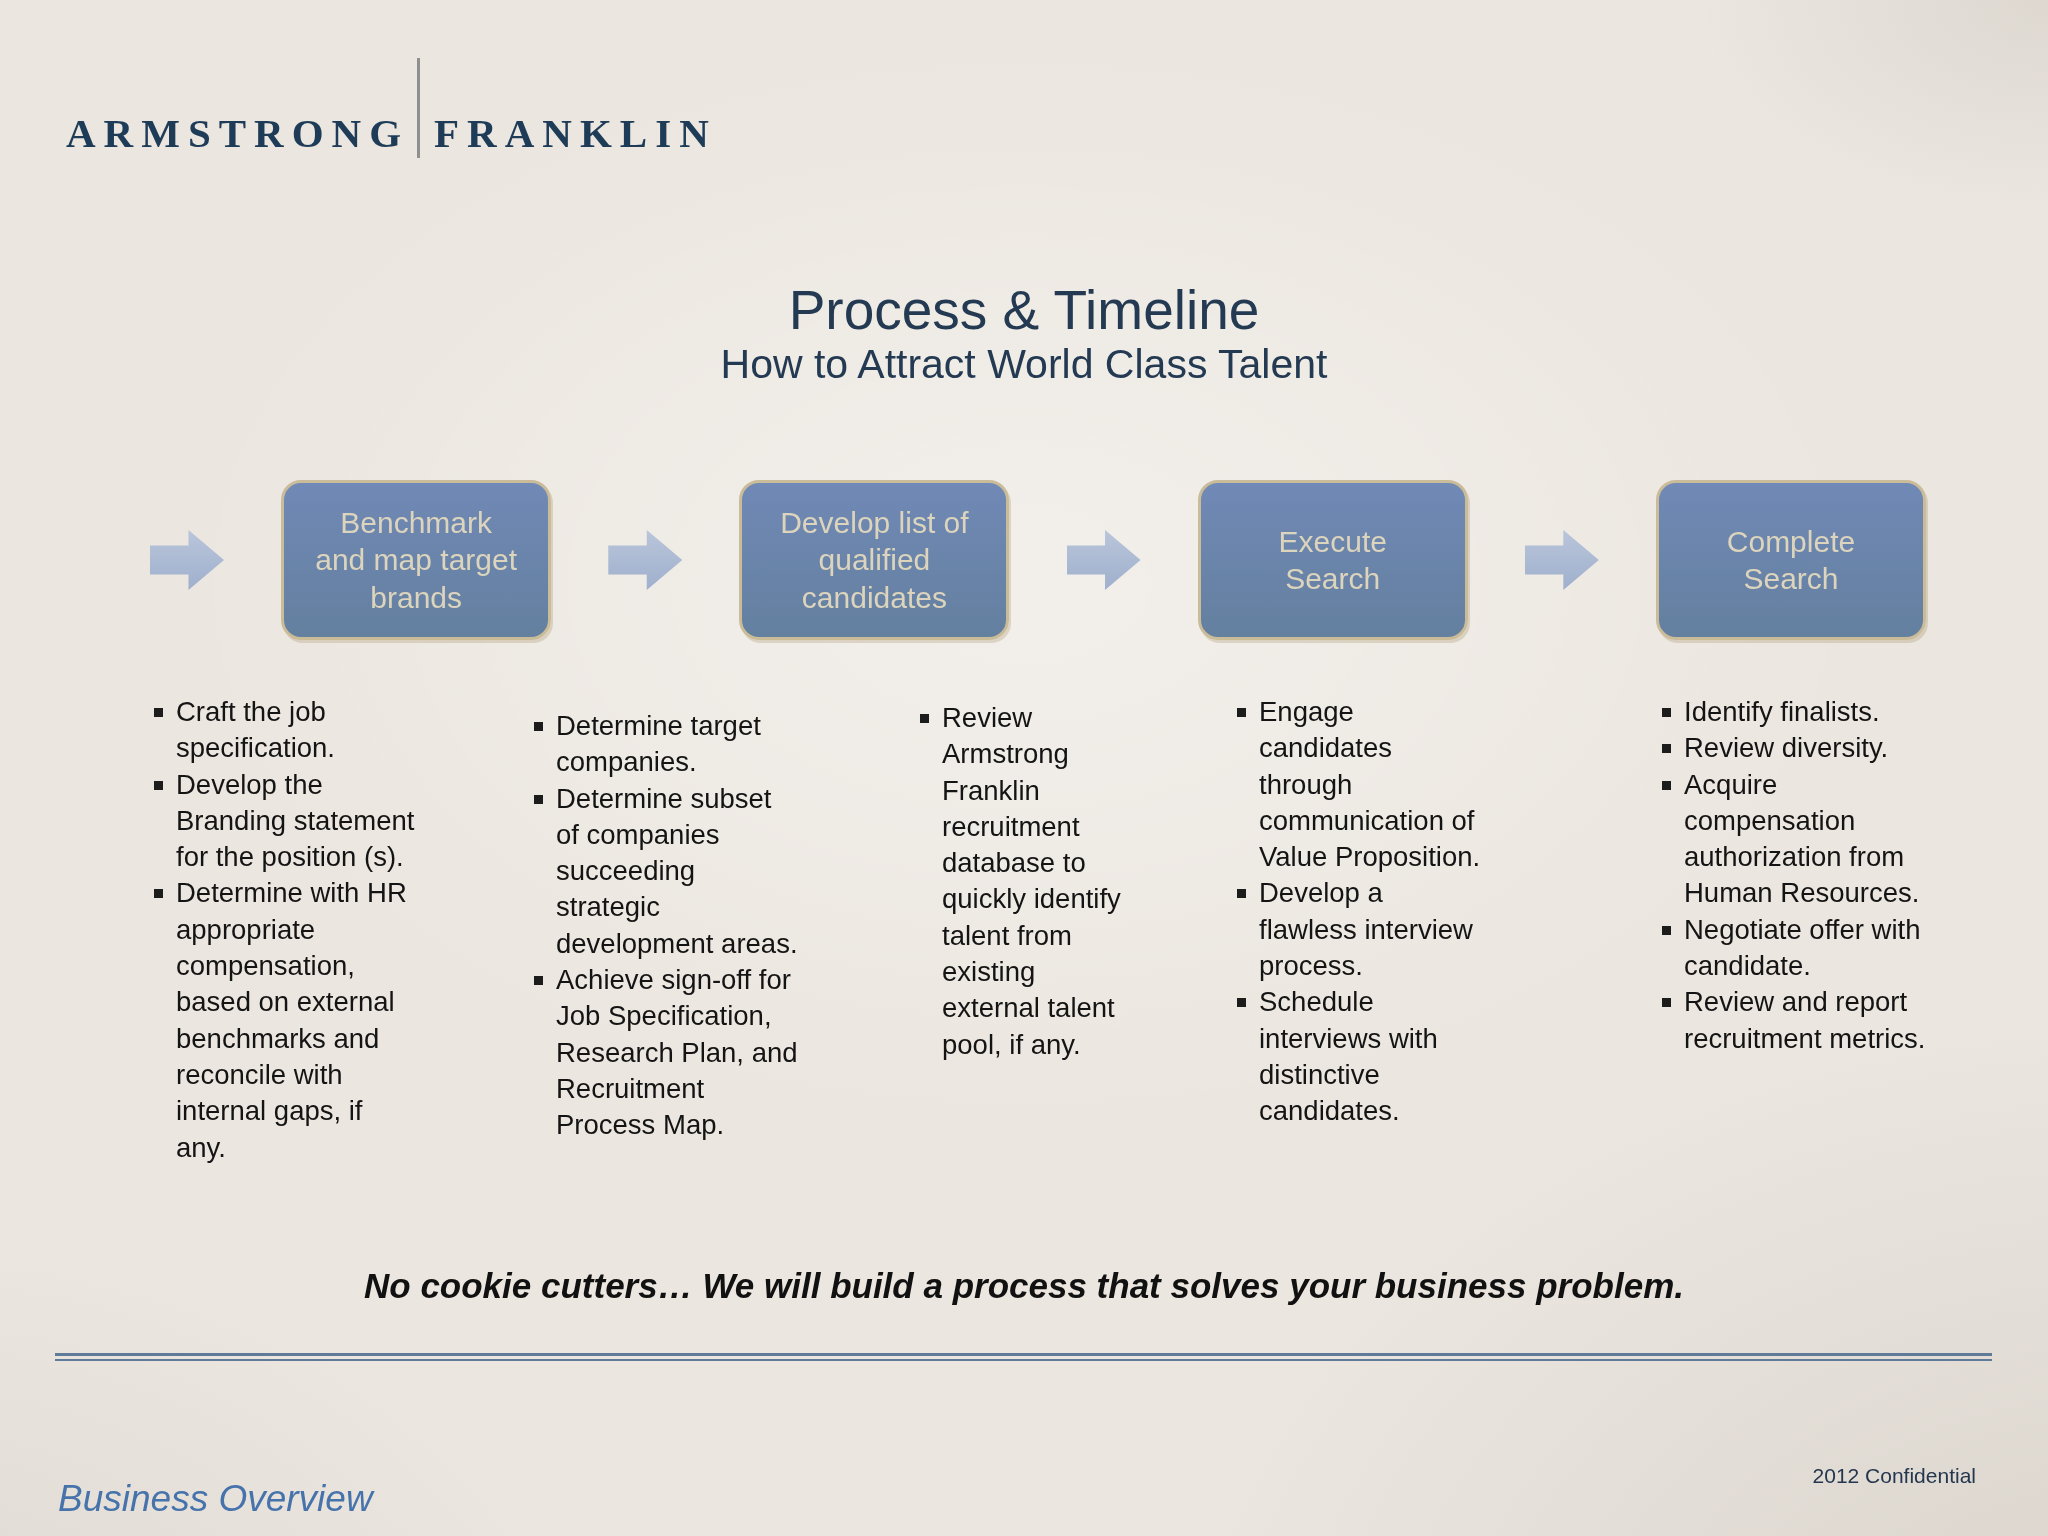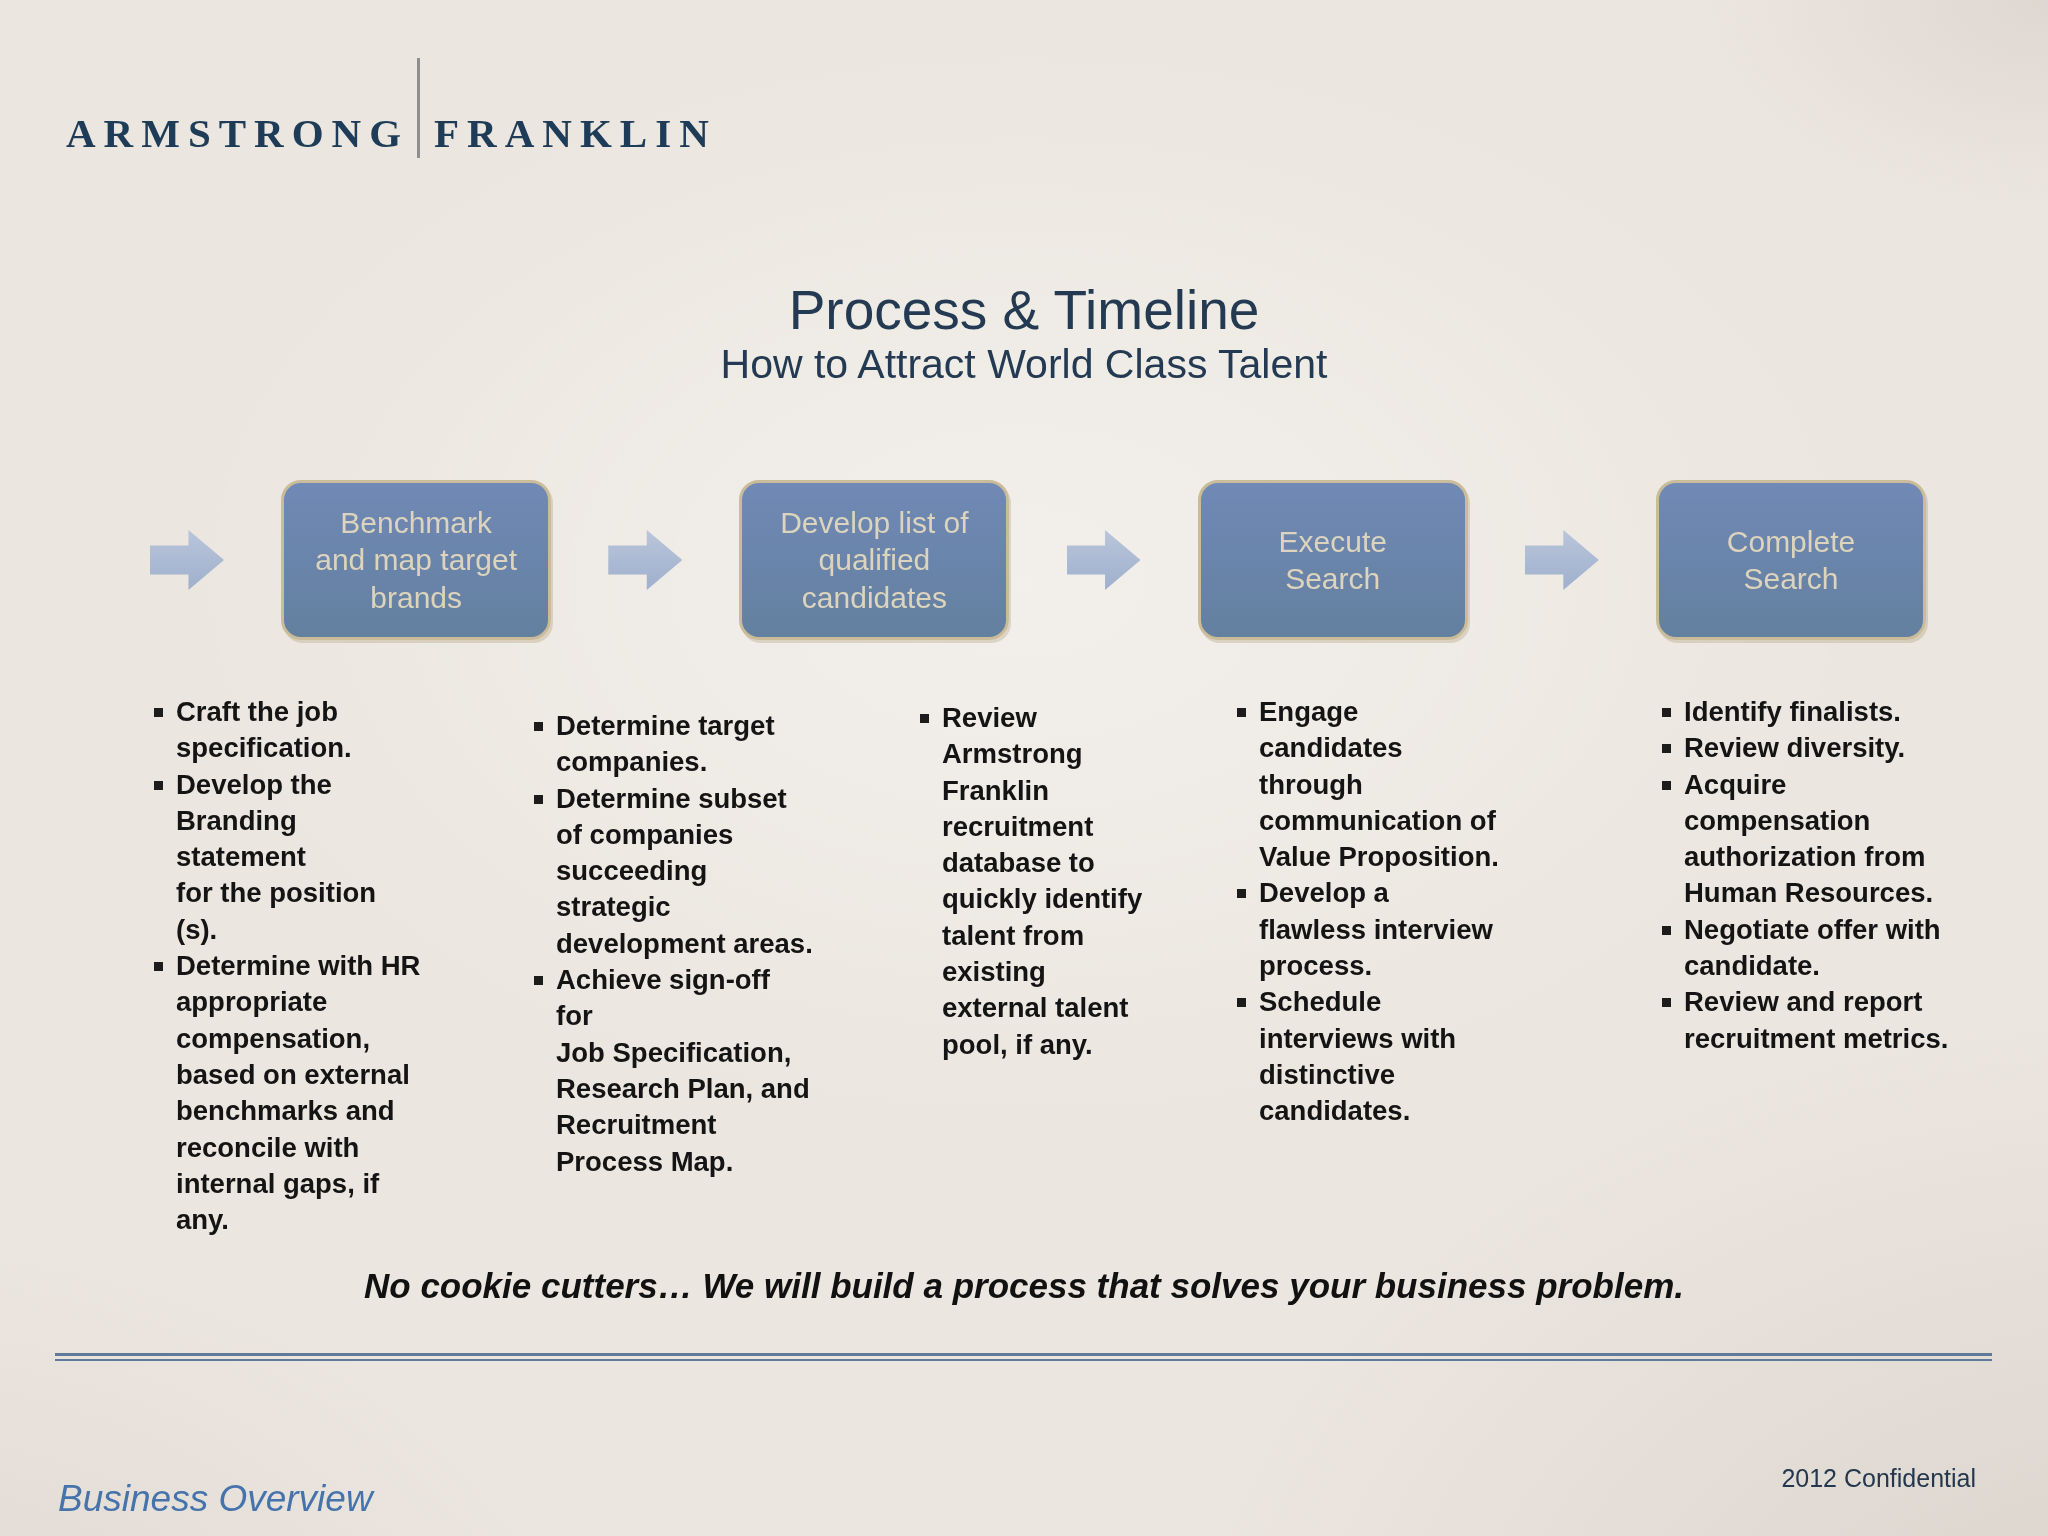--- a/index.html
+++ b/index.html
@@ -39,39 +39,39 @@
          display:flex;justify-content:space-between;align-items:center;}
   .pbox{flex:0 0 270px;height:160px;background:linear-gradient(#7089b6,#64809f);
         border:3px solid var(--boxBorder);border-radius:20px;
         display:flex;align-items:center;justify-content:center;
         box-shadow:2px 3px 0 rgba(170,150,110,.30);}
   .pbox span{color:var(--boxText);font-size:30px;line-height:1.25;text-align:center;
              white-space:pre-line;}
   .arrow{width:74px;height:60px;background:linear-gradient(#b9c5da,#9fb0cd);
          clip-path:polygon(0 26%,52% 26%,52% 0,100% 50%,52% 100%,52% 74%,0 74%);}
   
-  .col{position:absolute;top:694px;font-weight:bold;}
+  .col{position:absolute;top:694px;}
   .col ul{list-style:none;margin:0;padding:0;}
   .col li{position:relative;padding-left:24px;font-size:27.5px;line-height:1.32;
           color:var(--bullet);white-space:pre-line;}
   .col li::before{content:"";position:absolute;left:2px;top:14px;width:9px;height:9px;
           background:#1c1c1c;}
   .col1{left:152px;width:272px;}
   .col2{left:532px;top:708px;width:282px;}
   .col3{left:918px;top:700px;width:242px;}
   .col4{left:1235px;width:272px;}
   .col5{left:1660px;width:292px;}
   
   .statement{position:absolute;left:0;right:0;top:1266px;text-align:center;
              font-size:35px;font-weight:bold;font-style:italic;color:#111;}
   .divider{position:absolute;left:55px;right:56px;top:1353px;height:8px;
            border-top:3px solid var(--lineBlue);border-bottom:2px solid var(--lineBlue);}
   .section{position:absolute;left:58px;top:1478px;font-size:37px;font-style:italic;
            color:var(--footerBlue);}
-  .confidential{position:absolute;right:72px;top:1464px;font-size:25px;color:#24374f;}
+  .confidential{position:absolute;right:72px;top:1464px;font-size:21px;color:#24374f;}
 </style>
 </head>
 <body>
 
 <div class="slide">
 
   <div class="logo">
     <span>ARMSTRONG</span>
     <div class="logo-bar"></div>
     <span>FRANKLIN</span>

